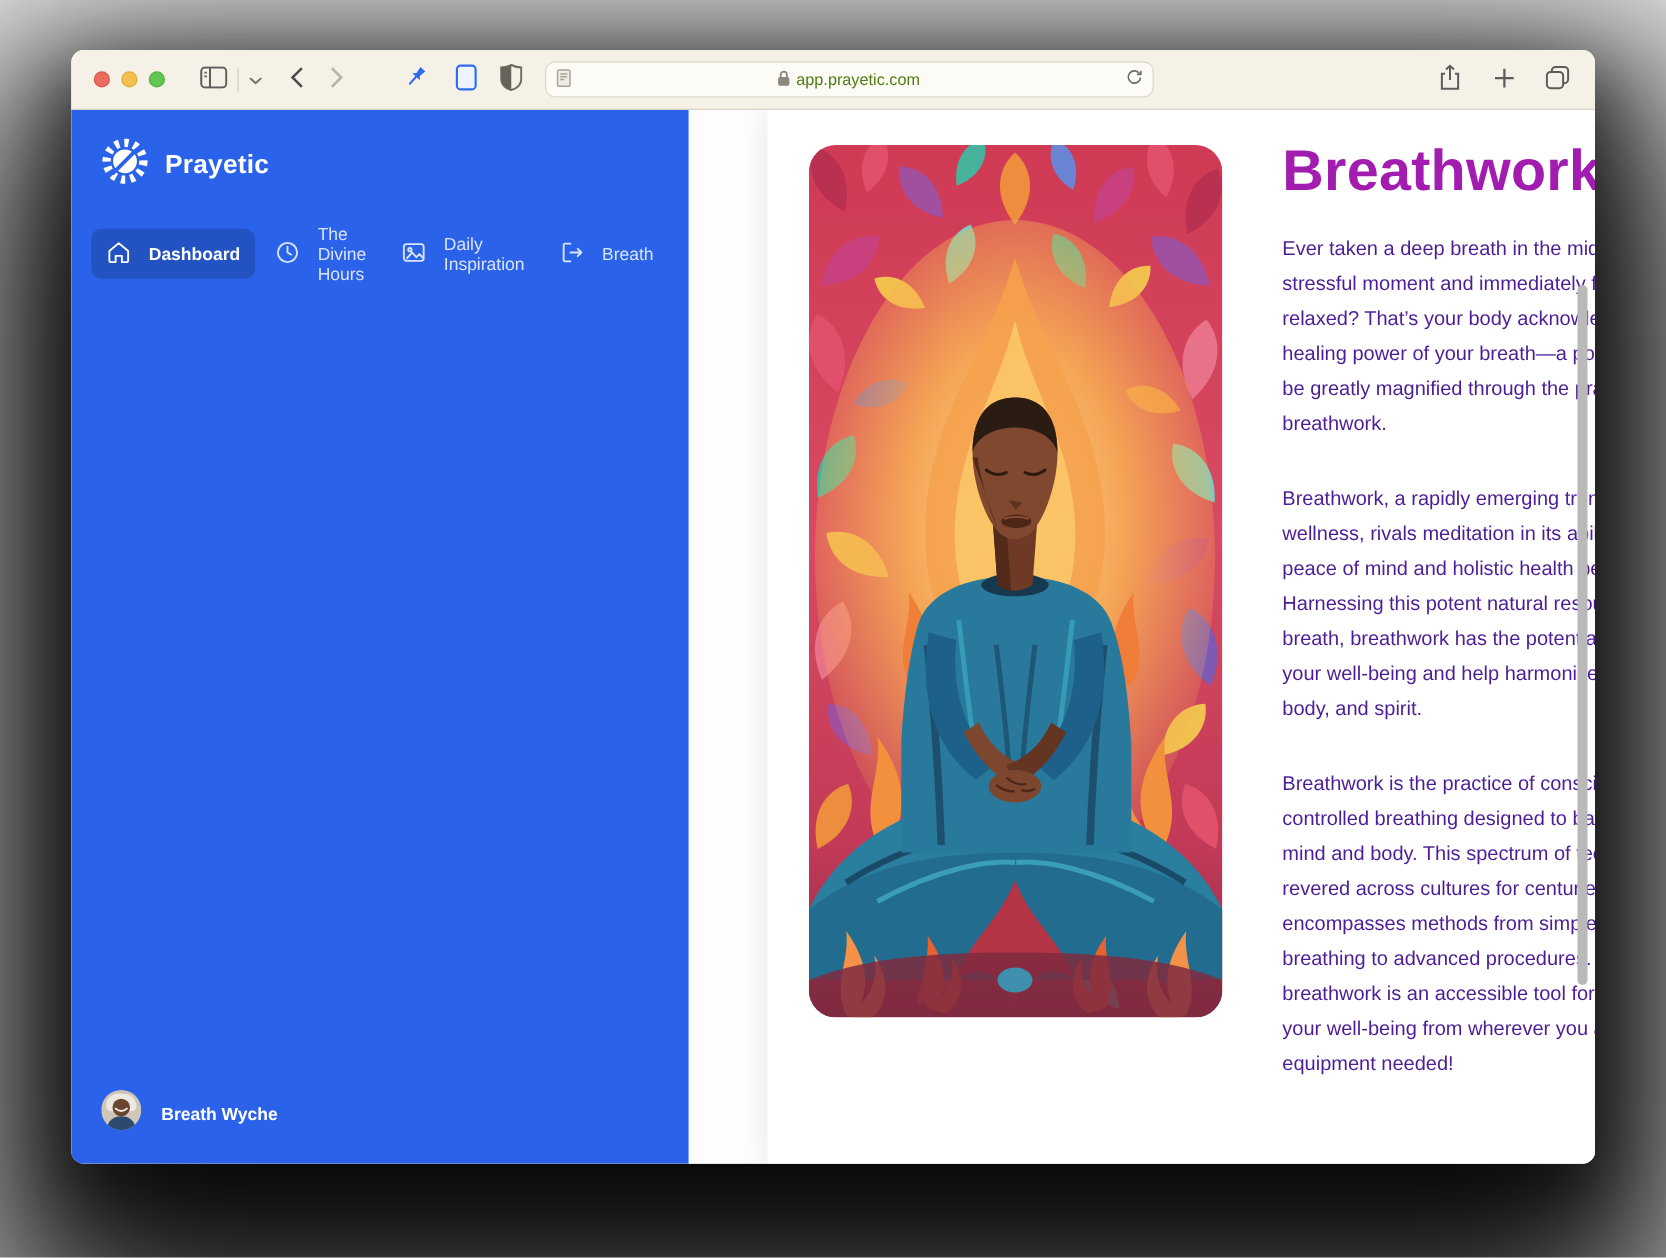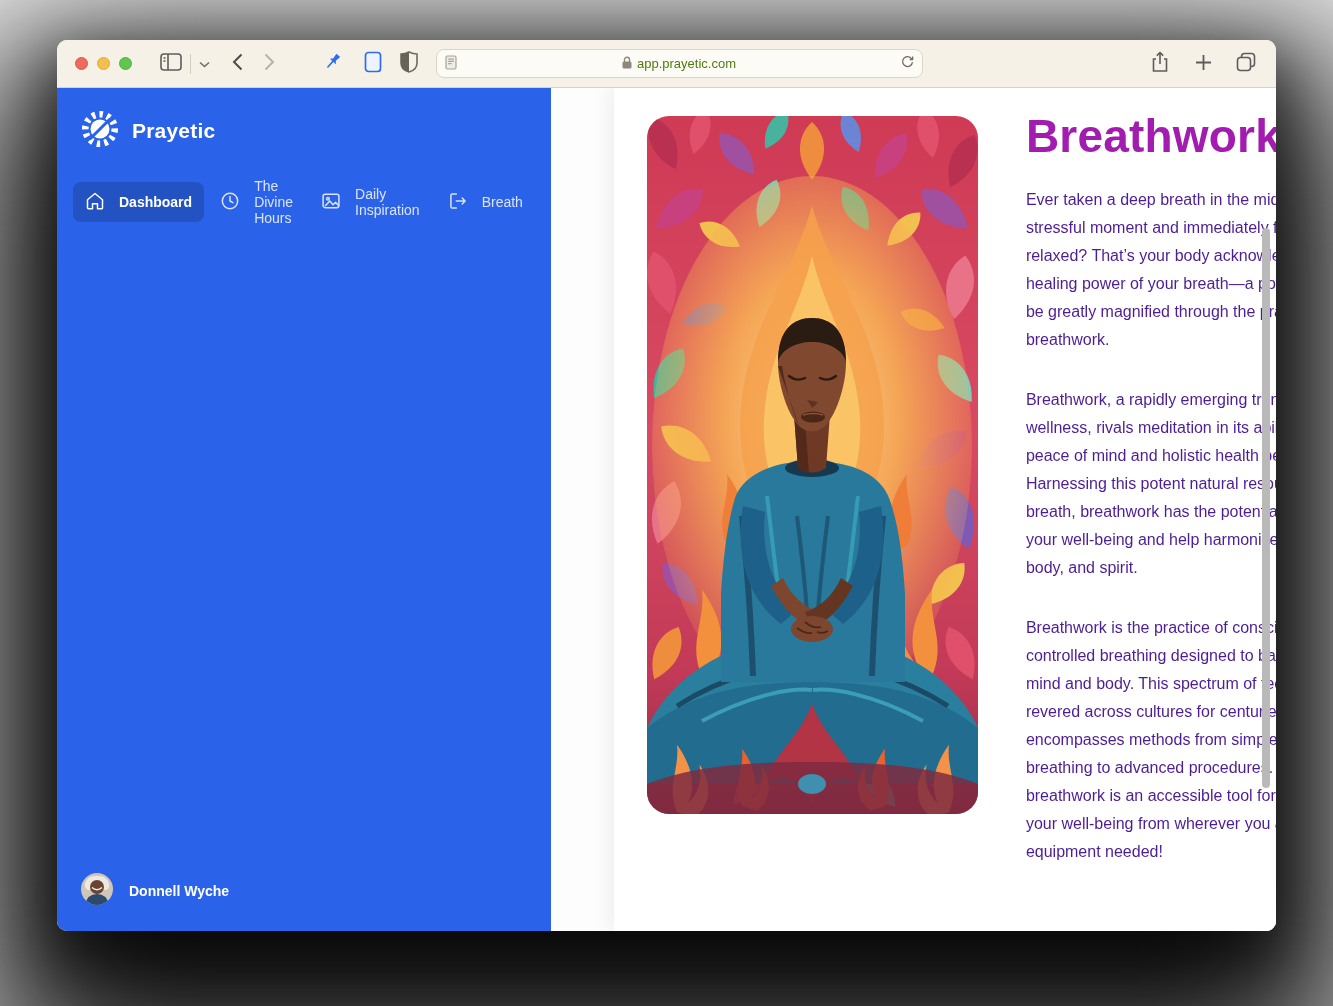--- a/index.html
+++ b/index.html
@@ -240,21 +240,21 @@
                 </defs>
               <g clip-path="url(#avclip)">
                 <rect width="32" height="32" fill="#cfc6b8"></rect>
                 <path d="M4 10 Q7 2 16 3 Q26 2 28 11 Q29 16 25 17 L7 17 Q3 15 4 10 Z" fill="#ece8e2"></path>
                 <circle cx="16" cy="14" r="7" fill="#6b4430"></circle>
                 <path d="M11 14.5 q5 4.5 10 0" stroke="#f4efe9" stroke-width="1.6" fill="none"></path>
                 <path d="M4 32 Q6 21 16 21 Q26 21 28 32 Z" fill="#2c4a6e"></path>
               </g>
               </svg>
           </span>
-          <span class="profile-name">Donnell Wyche</span>
+          <span class="profile-name">Breath Wyche</span>
         </div>
       </aside>
 
       <main class="main">
         <div class="card">
 
           <div class="illus">
             <svg width="331" height="698" viewBox="0 0 331 698">
               <defs>
                 <radialGradient id="glow" cx="50%" cy="45%" r="60%">

